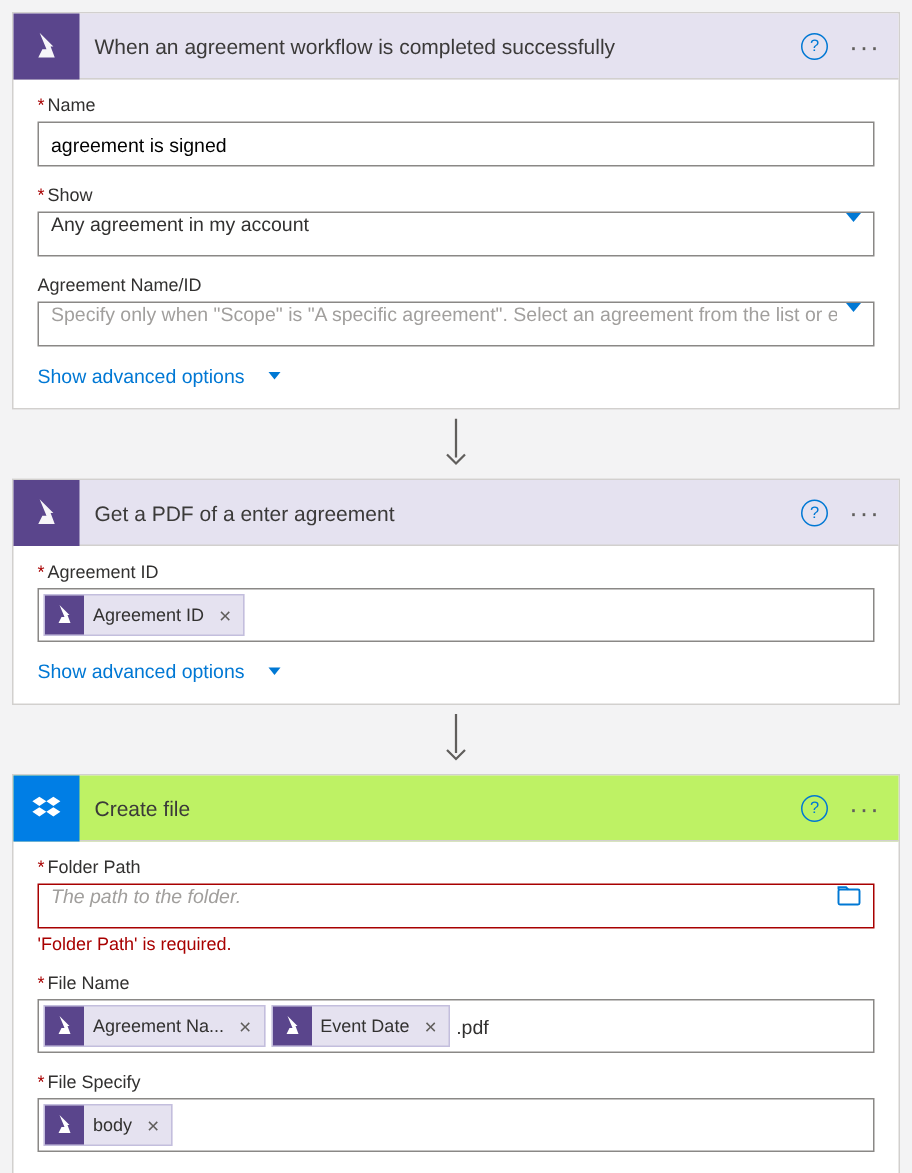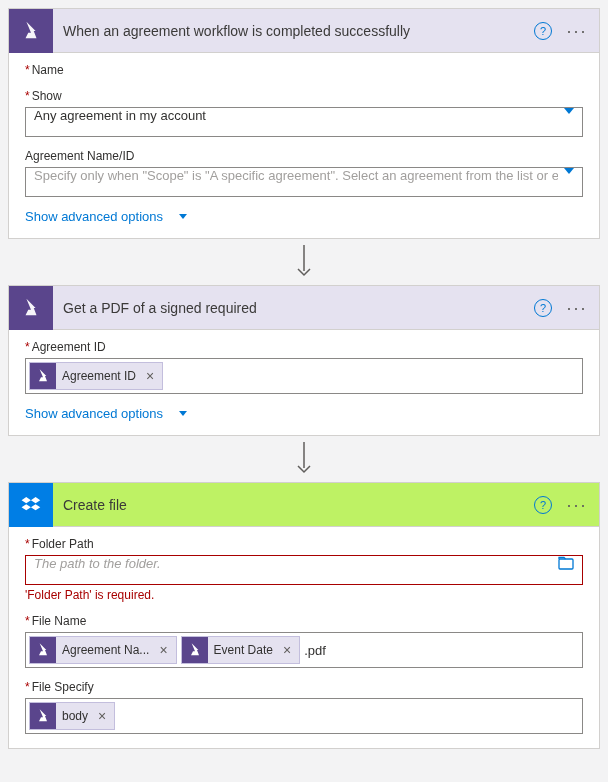--- a/index.html
+++ b/index.html
@@ -53,20 +53,21 @@
       <div class="help-circle">?</div>
       <div class="dots">···</div>
     </div>
   </div>
   <div class="card-body">
     <div class="field">
       <div class="field-label">
           <span class="req">*</span>
           <span>Name</span>
         </div>
+      <input class="input" value="agreement is signed" style="">
     </div>
     <div class="field">
       <div class="field-label">
           <span class="req">*</span>
           <span>Show</span>
         </div>
       <div class="select">
         <span class="select-text">Any agreement in my account</span>
         <span class="chev"></span>
       </div>
@@ -94,21 +95,21 @@
     </svg>
 </div>
 
 <div class="card">
   <div class="card-header hdr-purple">
     <div class="iconbox adobe">
       <svg width="22" height="22" viewBox="0 0 24 24" fill="white">
           <path d="M7 2 L12 14 L9 14 L6 20 L18 20 L15 12 L17 12 Z" fill="white" opacity="0.95"></path>
         </svg>
     </div>
-    <div class="card-title">Get a PDF of a signed required</div>
+    <div class="card-title">Get a PDF of a enter agreement</div>
     <div class="hdr-right">
       <div class="help-circle">?</div>
       <div class="dots">···</div>
     </div>
   </div>
   <div class="card-body">
     <div class="field">
       <div class="field-label">
           <span class="req">*</span>
           <span>Agreement ID</span>

